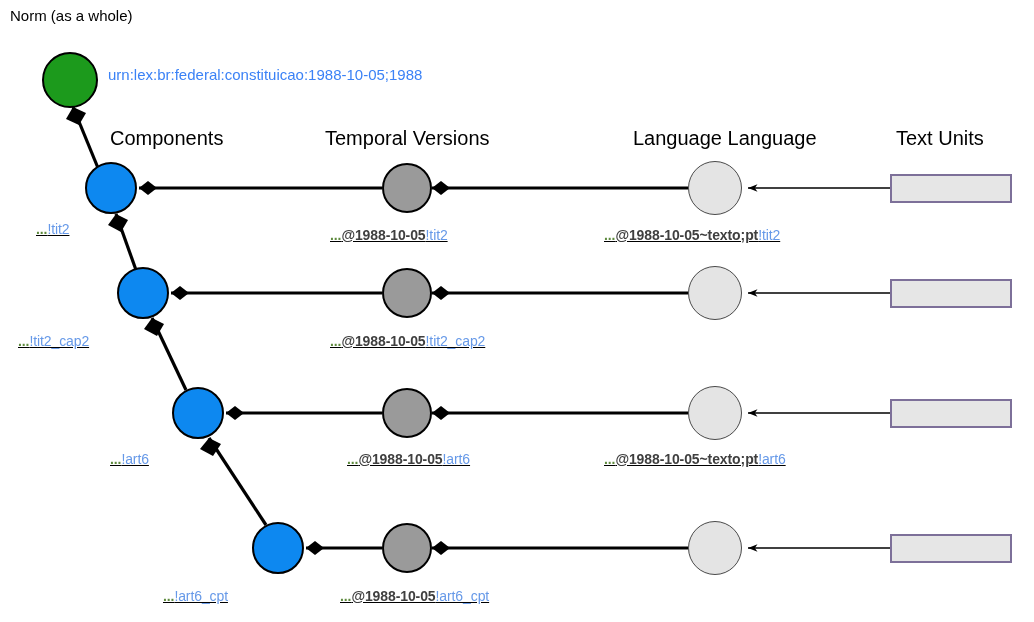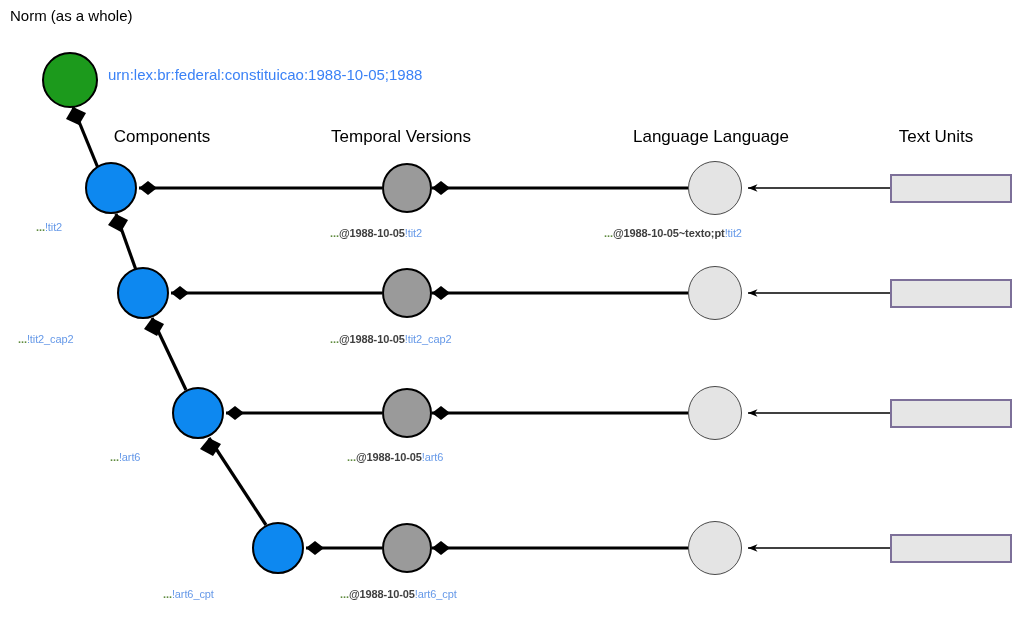--- a/index.html
+++ b/index.html
@@ -32,28 +32,29 @@
     position: absolute;
     white-space: nowrap;
     line-height: 1;
   }
   .section-title {
     font-size: 15px;
     color: #000000;
     font-weight: normal;
   }
   .column-header {
-    font-size: 17px;
+    font-size: 20px;
     color: #000000;
     font-weight: normal;
     text-align: center;
   }
   .node-label {
-    font-size: 11px;
+    font-size: 14px;
     letter-spacing: -0.1px;
+    text-decoration: underline;
   }
   .node-label .ellipsis {
     color: #5f8b3e;
     font-weight: bold;
   }
   .node-label .mid {
     color: #3f3f3f;
     font-weight: bold;
   }
   .node-label .suffix {
@@ -197,20 +198,23 @@
   <div class="label node-label" style="left:110px; top:452px;">
     <span class="ellipsis">...</span><span class="mid"></span><span class="suffix">!art6</span>
   </div>
 
   <div class="gnode node-temporal" style="left:382px; top:388px; width:50px; height:50px;"></div>
   <div class="label node-label" style="left:347px; top:452px;">
     <span class="ellipsis">...</span><span class="mid">@1988-10-05</span><span class="suffix">!art6</span>
   </div>
 
   <div class="gnode node-language" style="left:688px; top:386px; width:54px; height:54px;"></div>
+  <div class="label node-label" style="left:604px; top:452px;">
+    <span class="ellipsis">...</span><span class="mid">@1988-10-05~texto;pt</span><span class="suffix">!art6</span>
+  </div>
 
   <div class="node-textunit" style="left:890px; top:399px; width:122px; height:29px;"></div>
 
   <div class="gnode node-component" style="left:252px; top:522px; width:52px; height:52px;"></div>
   <div class="label node-label" style="left:163px; top:589px;">
     <span class="ellipsis">...</span><span class="mid"></span><span class="suffix">!art6_cpt</span>
   </div>
 
   <div class="gnode node-temporal" style="left:382px; top:523px; width:50px; height:50px;"></div>
   <div class="label node-label" style="left:340px; top:589px;">

